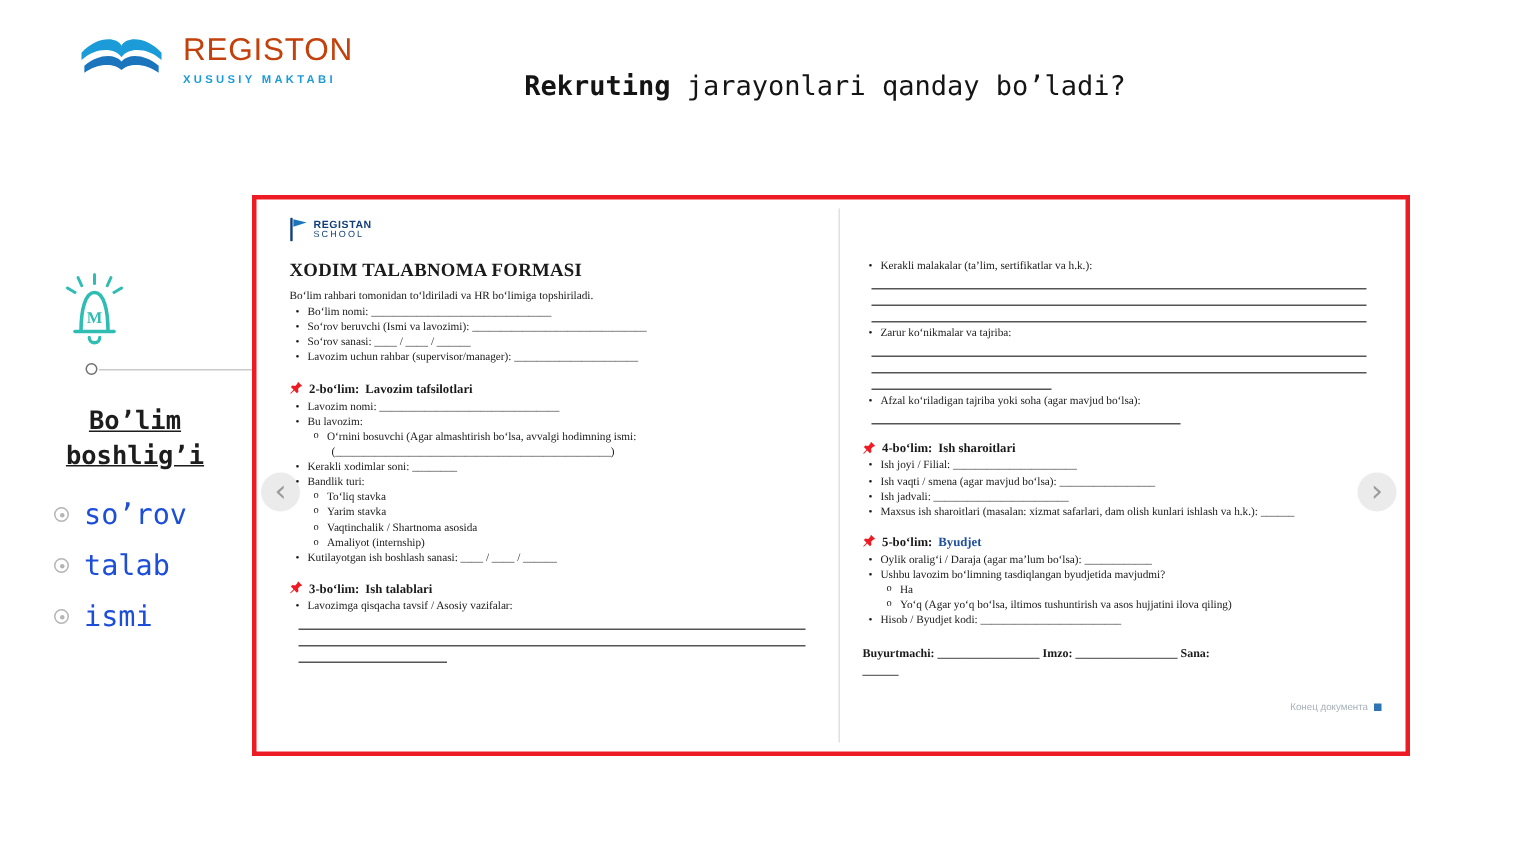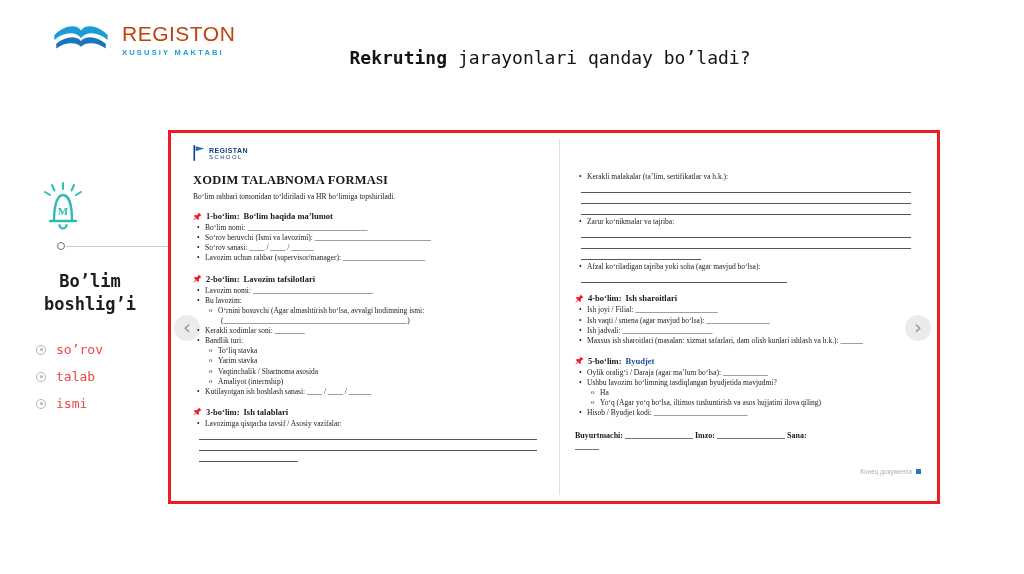--- a/index.html
+++ b/index.html
@@ -18,23 +18,23 @@
   .slide-title .bold { font-weight:bold; }
 
   
   .bell { position:absolute; left:40px; top:180px; }
   .connector-dot { position:absolute; left:57px; top:242px; width:8px; height:8px;
                    border:1.5px solid #6f6f6f; border-radius:50%; background:#fff; }
   .connector-line { position:absolute; left:66px; top:246px; width:102px; height:1px; background:#c9c9c9; }
   .panel-heading { position:absolute; left:8px; top:270px; width:164px; text-align:center;
                    font-family:"DejaVu Sans Mono",monospace; font-size:17px; font-weight:bold;
                    color:#1d1d1d; line-height:1.35; }
-  .panel-heading span { display:block; }
-  .panel-list { position:absolute; left:36px; top:342px; font-family:"DejaVu Sans Mono",monospace;
-                font-size:13px; color:#ef4444; }
+  .panel-heading span { display:block;text-decoration:underline; }
+  .panel-list { position:absolute; left:36px; top:332px; font-family:"DejaVu Sans Mono",monospace;
+                font-size:19px; color:#1d4ed8; }
   .panel-list .row { display:flex; align-items:center; gap:10px; margin-bottom:12px; }
   .ring { width:10px; height:10px; border:1.5px solid #b5b5b5; border-radius:50%; position:relative; flex:0 0 auto; }
   .ring::after { content:""; position:absolute; left:50%; top:50%; width:3px; height:3px;
                  margin:-1.5px 0 0 -1.5px; background:#b5b5b5; border-radius:50%; }
 
   
   .doc { position:absolute; left:168px; top:130px; width:772px; height:374px; background:#fff;
          border:3px solid #ed1c24; font-family:"Liberation Serif",serif; color:#1a1a1a; }
   .col-left  { position:absolute; left:22px;  top:12px; width:352px; }
   .col-divider { position:absolute; left:388px; top:6px; bottom:6px; width:1px; background:#e0e0e0; }
@@ -149,29 +149,20 @@
         </svg>
         <div>
           <div class="doc-logo-name">REGISTAN</div>
           <div class="doc-logo-sub">SCHOOL</div>
         </div>
       </div>
 
       <h1 class="doc-title">XODIM TALABNOMA FORMASI</h1>
       <p class="doc-subtitle">Bo‘lim rahbari tomonidan to‘ldiriladi va HR bo‘limiga topshiriladi.</p>
 
-      <div class="sec">
-        <span class="pin">
-            <svg width="9" height="9" viewBox="0 0 16 16">
-              <path fill="#ed1c24" d="M10 .8 15.2 6l-2.6.8-2.4 2.4.4 3.4-1.8 1.8-3.2-3.2-4 4-.8-.8 4-4L1.6 7.2l1.8-1.8 3.4.4L9.2 3.4z"></path>
-            </svg>
-          </span>
-        <span class="sec-prefix">1-bo‘lim:</span>
-        <span class="sec-name">Bo‘lim haqida ma’lumot</span>
-      </div>
       <ul class="l1">
         <li>Bo‘lim nomi: ________________________________</li>
         <li>So‘rov beruvchi (Ismi va lavozimi): _______________________________</li>
         <li>So‘rov sanasi: ____ / ____ / ______</li>
         <li>Lavozim uchun rahbar (supervisor/manager): ______________________</li>
       </ul>
 
       <div class="sec">
         <span class="pin">
             <svg width="9" height="9" viewBox="0 0 16 16">

